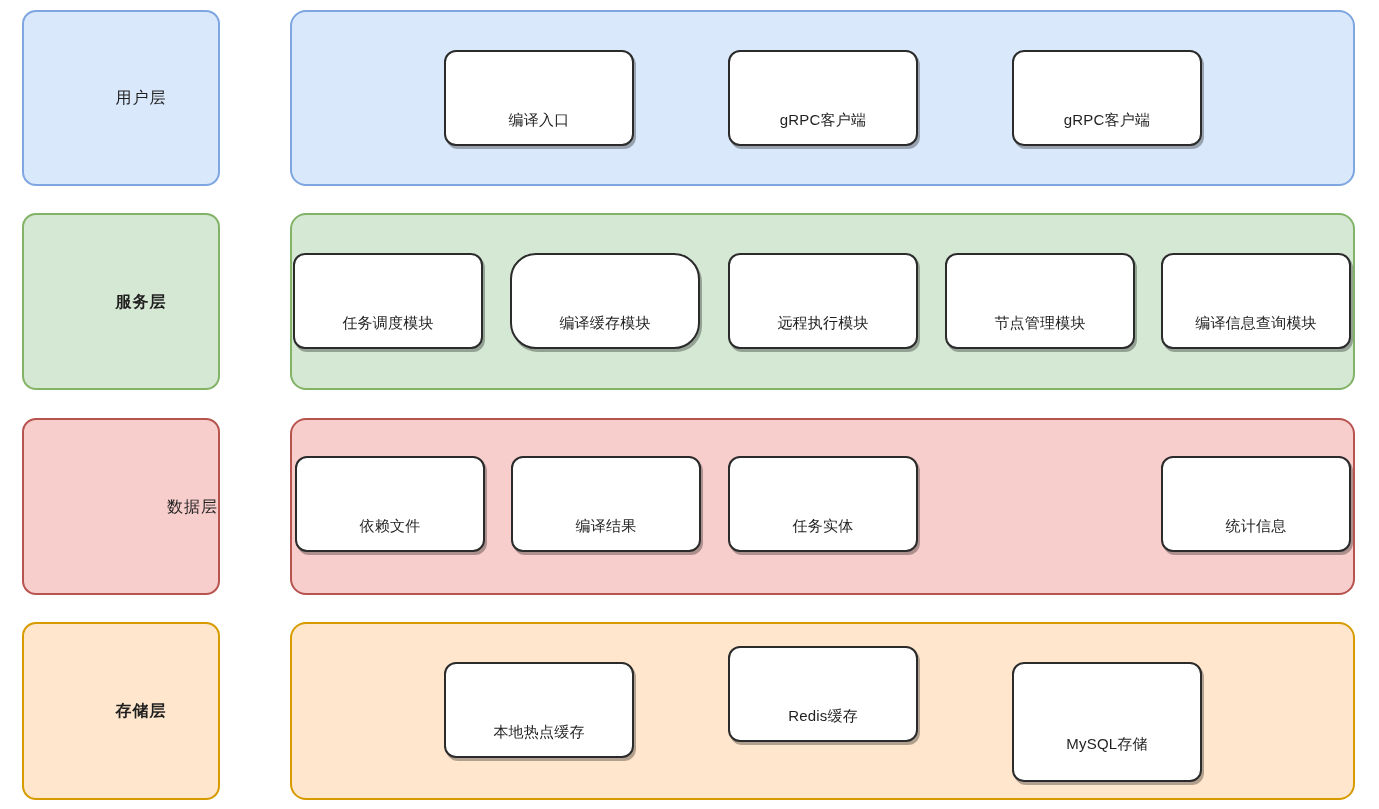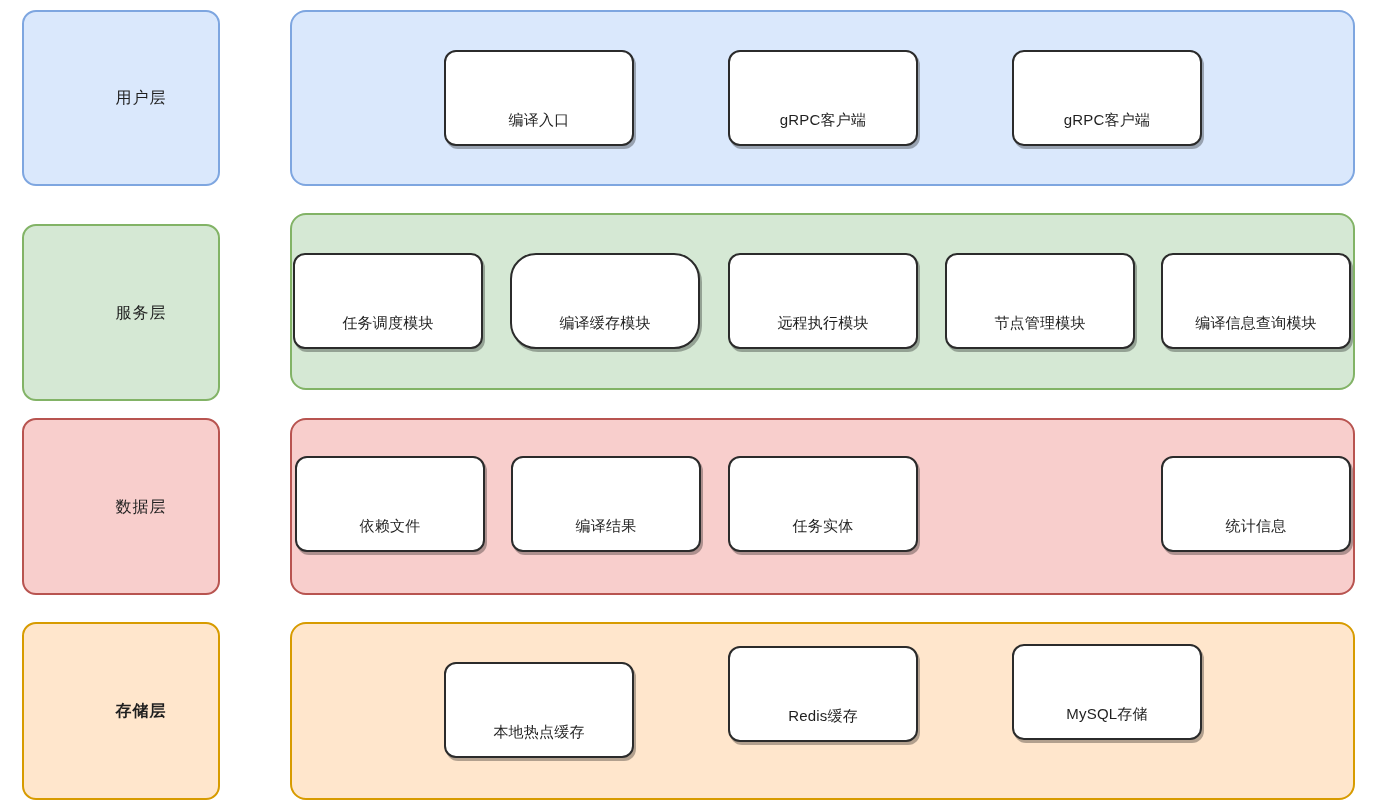--- a/index.html
+++ b/index.html
@@ -90,40 +90,40 @@
     <div class="layer-panel theme-blue" style="left: 290px; top: 10px; width: 1065px; height: 176px;"></div>
     <div class="node" style="left: 444px; top: 50px; width: 190px; height: 96px;">
       <span class="node-text">编译入口</span>
     </div>
     <div class="node" style="left: 728px; top: 50px; width: 190px; height: 96px;">
       <span class="node-text">gRPC客户端</span>
     </div>
     <div class="node" style="left: 1012px; top: 50px; width: 190px; height: 96px;">
       <span class="node-text">gRPC客户端</span>
     </div>
-    <div class="layer-label theme-green" style="left: 22px; top: 224px; width: 198px; height: 177px;">
+    <div class="layer-label theme-green" style="left: 22px; top: 213px; width: 198px; height: 177px; font-weight: bold;">
       <span class="layer-label-text">服务层</span>
     </div>
     <div class="layer-panel theme-green" style="left: 290px; top: 213px; width: 1065px; height: 177px;"></div>
     <div class="node" style="left: 293px; top: 253px; width: 190px; height: 96px;">
       <span class="node-text">任务调度模块</span>
     </div>
     <div class="node" style="left: 510px; top: 253px; width: 190px; height: 96px; border-radius: 26px;">
       <span class="node-text">编译缓存模块</span>
     </div>
     <div class="node" style="left: 728px; top: 253px; width: 190px; height: 96px;">
       <span class="node-text">远程执行模块</span>
     </div>
     <div class="node" style="left: 945px; top: 253px; width: 190px; height: 96px;">
       <span class="node-text">节点管理模块</span>
     </div>
     <div class="node" style="left: 1161px; top: 253px; width: 190px; height: 96px;">
       <span class="node-text">编译信息查询模块</span>
     </div>
-    <div class="layer-label theme-red" style="left: 22px; top: 418px; width: 198px; height: 177px;">
+    <div class="layer-label theme-red" style="left: 22px; top: 418px; width: 198px; height: 177px; justify-content: flex-end;">
       <span class="layer-label-text">数据层</span>
     </div>
     <div class="layer-panel theme-red" style="left: 290px; top: 418px; width: 1065px; height: 177px;"></div>
     <div class="node" style="left: 295px; top: 456px; width: 190px; height: 96px;">
       <span class="node-text">依赖文件</span>
     </div>
     <div class="node" style="left: 511px; top: 456px; width: 190px; height: 96px;">
       <span class="node-text">编译结果</span>
     </div>
     <div class="node" style="left: 728px; top: 456px; width: 190px; height: 96px;">
@@ -135,16 +135,16 @@
     <div class="layer-label theme-orange" style="left: 22px; top: 622px; width: 198px; height: 178px; font-weight: bold;">
       <span class="layer-label-text">存储层</span>
     </div>
     <div class="layer-panel theme-orange" style="left: 290px; top: 622px; width: 1065px; height: 178px;"></div>
     <div class="node" style="left: 444px; top: 662px; width: 190px; height: 96px;">
       <span class="node-text">本地热点缓存</span>
     </div>
     <div class="node" style="left: 728px; top: 646px; width: 190px; height: 96px;">
       <span class="node-text">Redis缓存</span>
     </div>
-    <div class="node" style="left: 1012px; top: 644px; width: 190px; height: 96px; justify-content: center;">
+    <div class="node" style="left: 1012px; top: 662px; width: 190px; height: 120px; justify-content: center;">
       <span class="node-text">MySQL存储</span>
     </div>
   </div>
 
 </body></html>

